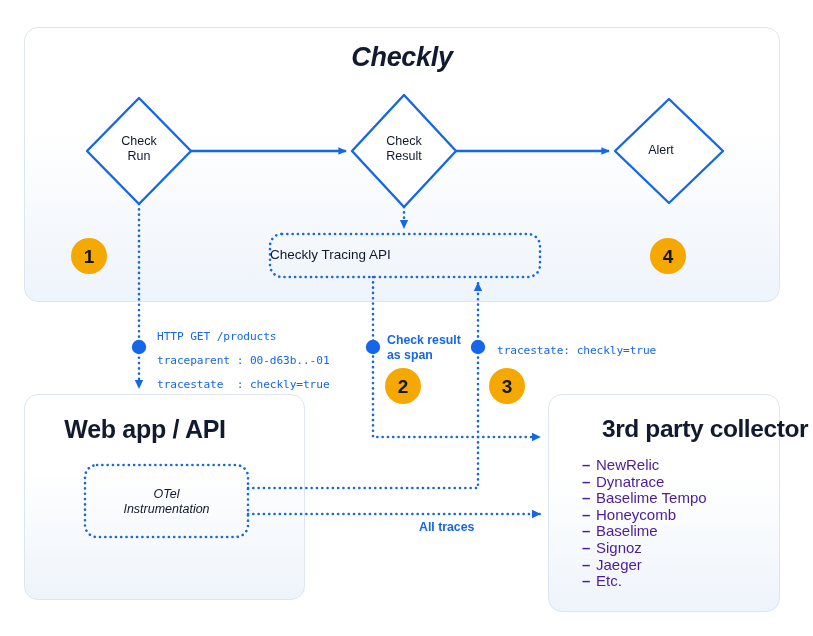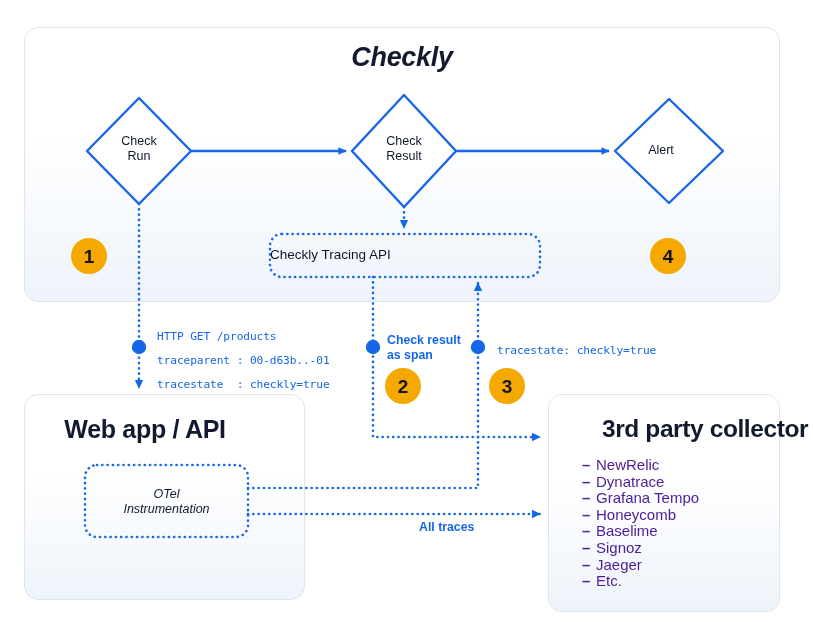--- a/index.html
+++ b/index.html
@@ -211,21 +211,21 @@
   <div class="node-label" style="left:85px; top:487px; width:163px;font-style:italic;">
     <span>OTel</span><br>
     <span>Instrumentation</span>
   </div>
 
   <div class="collector-title" style="left:566px; top:415px;">3rd party collector</div>
 
   <ul class="collector-list" style="left:578px; top:453px;">
     <li><span class="dash">–</span><span>NewRelic</span></li>
     <li><span class="dash">–</span><span>Dynatrace</span></li>
-    <li><span class="dash">–</span><span>Grafana Tempo</span></li>
+    <li><span class="dash">–</span><span>Baselime Tempo</span></li>
     <li><span class="dash">–</span><span>Honeycomb</span></li>
     <li><span class="dash">–</span><span>Baselime</span></li>
     <li><span class="dash">–</span><span>Signoz</span></li>
     <li><span class="dash">–</span><span>Jaeger</span></li>
     <li><span class="dash">–</span><span>Etc.</span></li>
   </ul>
 
 </div>
 
 </body></html>

